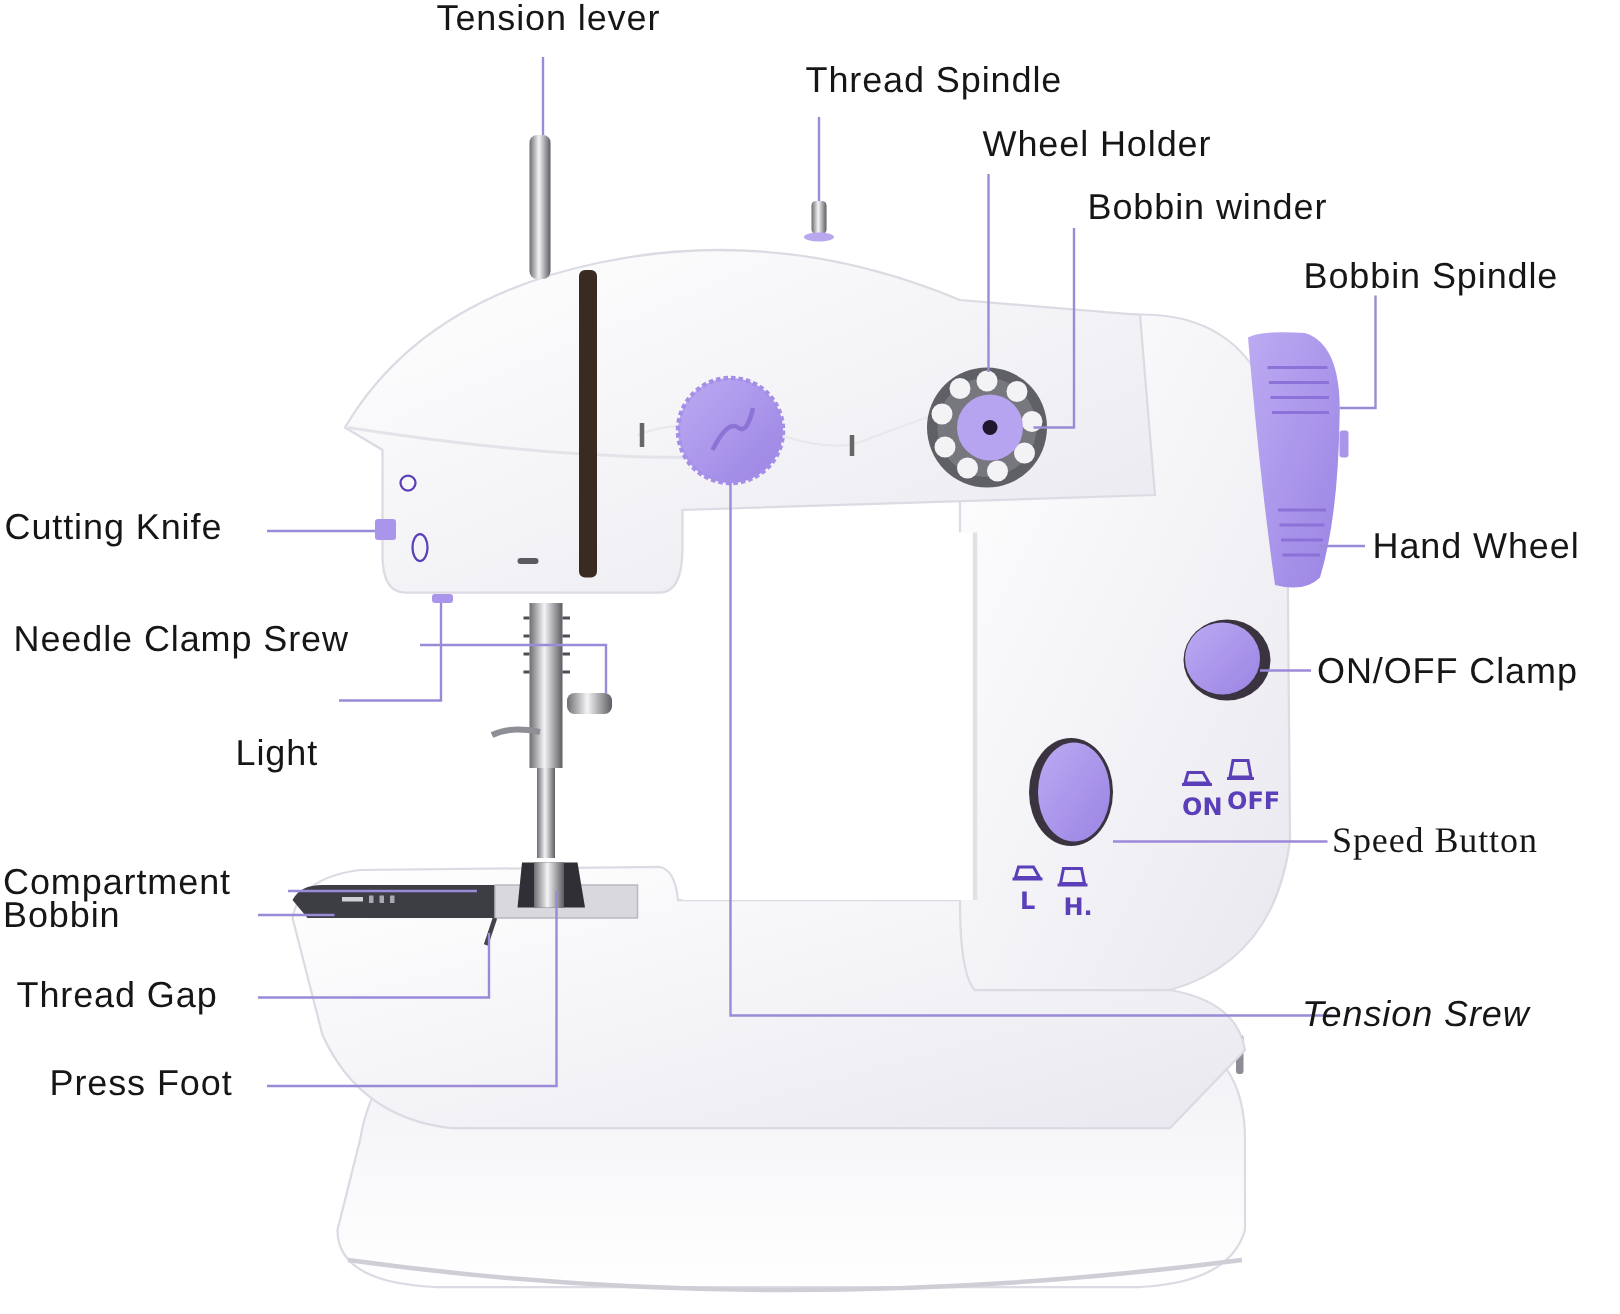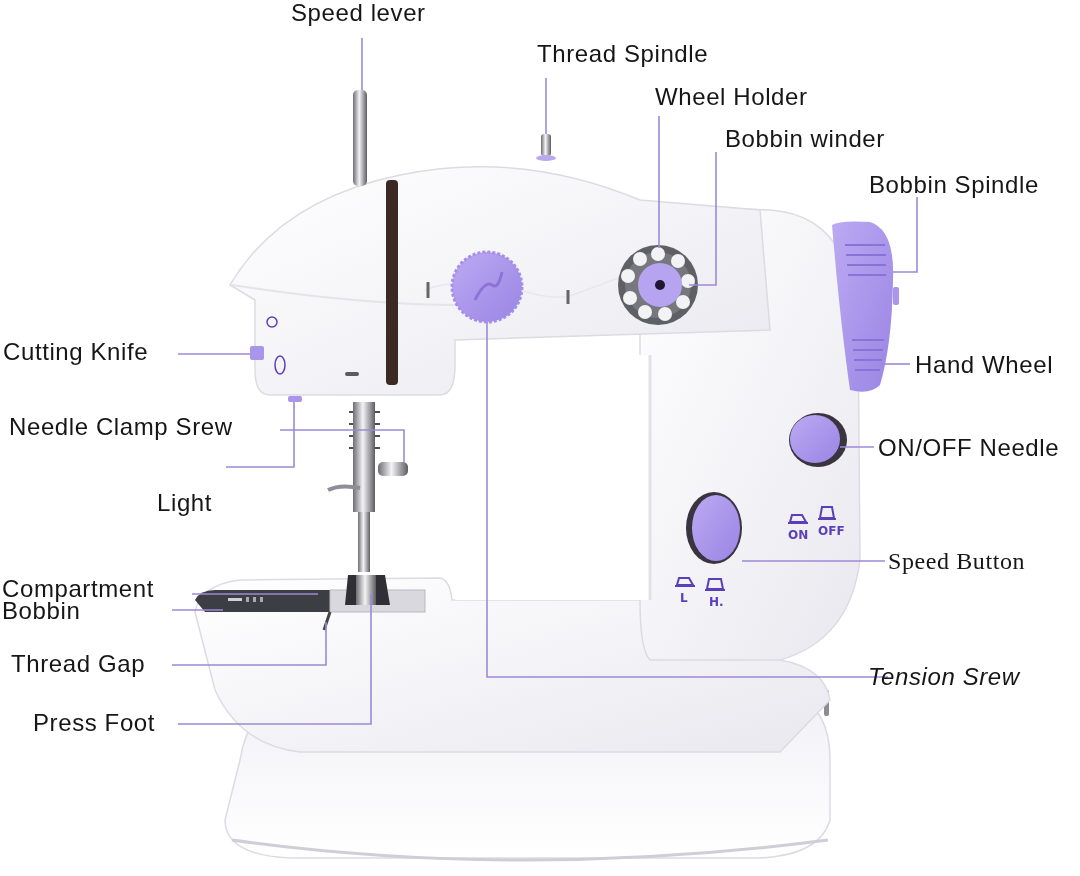--- a/index.html
+++ b/index.html
@@ -3,21 +3,21 @@
 <meta charset="utf-8">
 <style>
   html, body { margin: 0; padding: 0; background: #ffffff; }
   body { width: 1080px; height: 876px; position: relative; overflow: hidden;
          font-family: "Liberation Sans", "DejaVu Sans", sans-serif; }
   #stage { position: absolute; left: 0; top: 0; width: 1080px; height: 876px; }
   svg.art { position: absolute; left: 0; top: 0; }
   .label { position: absolute; font-size: 24px; color: #161616; white-space: nowrap;
            letter-spacing: 0.6px; line-height: 26px; }
   .label.two-line { line-height: 22px; text-align: left; }
-  .mark { position: absolute; font-size: 12px; font-weight: bold; color: #5b3fb8;
+  .mark { position: absolute; font-size: 16px; font-weight: bold; color: #5b3fb8;
           font-family: "DejaVu Sans", sans-serif; }
 </style>
 </head>
 <body>
 
 <div id="stage">
 
   <svg class="art" width="1080" height="876" viewBox="0 0 1080 876">
     <defs>
       <linearGradient id="bodyGrad" x1="0" y1="0" x2="1" y2="1">
@@ -181,29 +181,29 @@
       <polyline points="888,677 487,677 487,322"></polyline>
       <polyline points="178,724 371,724 371,594"></polyline>
     </g>
   </svg>
 
   <span class="mark" style="left:788px; top:528px;">ON</span>
   <span class="mark" style="left:818px; top:524px;">OFF</span>
   <span class="mark" style="left:680px; top:591px;">L</span>
   <span class="mark" style="left:709px; top:595px;">H.</span>
 
-  <div class="label" style="left:291px; top:0px;">Speed lever</div>
+  <div class="label" style="left:291px; top:0px;">Tension lever</div>
   <div class="label" style="left:537px; top:41px;">Thread Spindle</div>
   <div class="label" style="left:655px; top:84px;">Wheel Holder</div>
   <div class="label" style="left:725px; top:126px;">Bobbin winder</div>
   <div class="label" style="left:869px; top:172px;">Bobbin Spindle</div>
   <div class="label" style="left:3px; top:339px;">Cutting Knife</div>
   <div class="label" style="left:915px; top:352px;">Hand Wheel</div>
   <div class="label" style="left:9px; top:414px;">Needle Clamp Srew</div>
-  <div class="label" style="left:878px; top:435px;">ON/OFF Needle</div>
+  <div class="label" style="left:878px; top:435px;">ON/OFF Clamp</div>
   <div class="label" style="left:157px; top:454px;margin-top:36px;">Light</div>
   <div class="label" style="left:888px; top:548px;font-family:Liberation Serif, serif;">Speed Button</div>
   <div class="label two-line" style="left:2px; top:578px; width:188px;">
     <div>Compartment</div>
     <div style="margin-right:20px;">Bobbin</div>
   </div>
   <div class="label" style="left:11px; top:651px;">Thread Gap</div>
   <div class="label" style="left:868px; top:664px;font-style:italic;">Tension Srew</div>
   <div class="label" style="left:33px; top:710px;">Press Foot</div>
 

